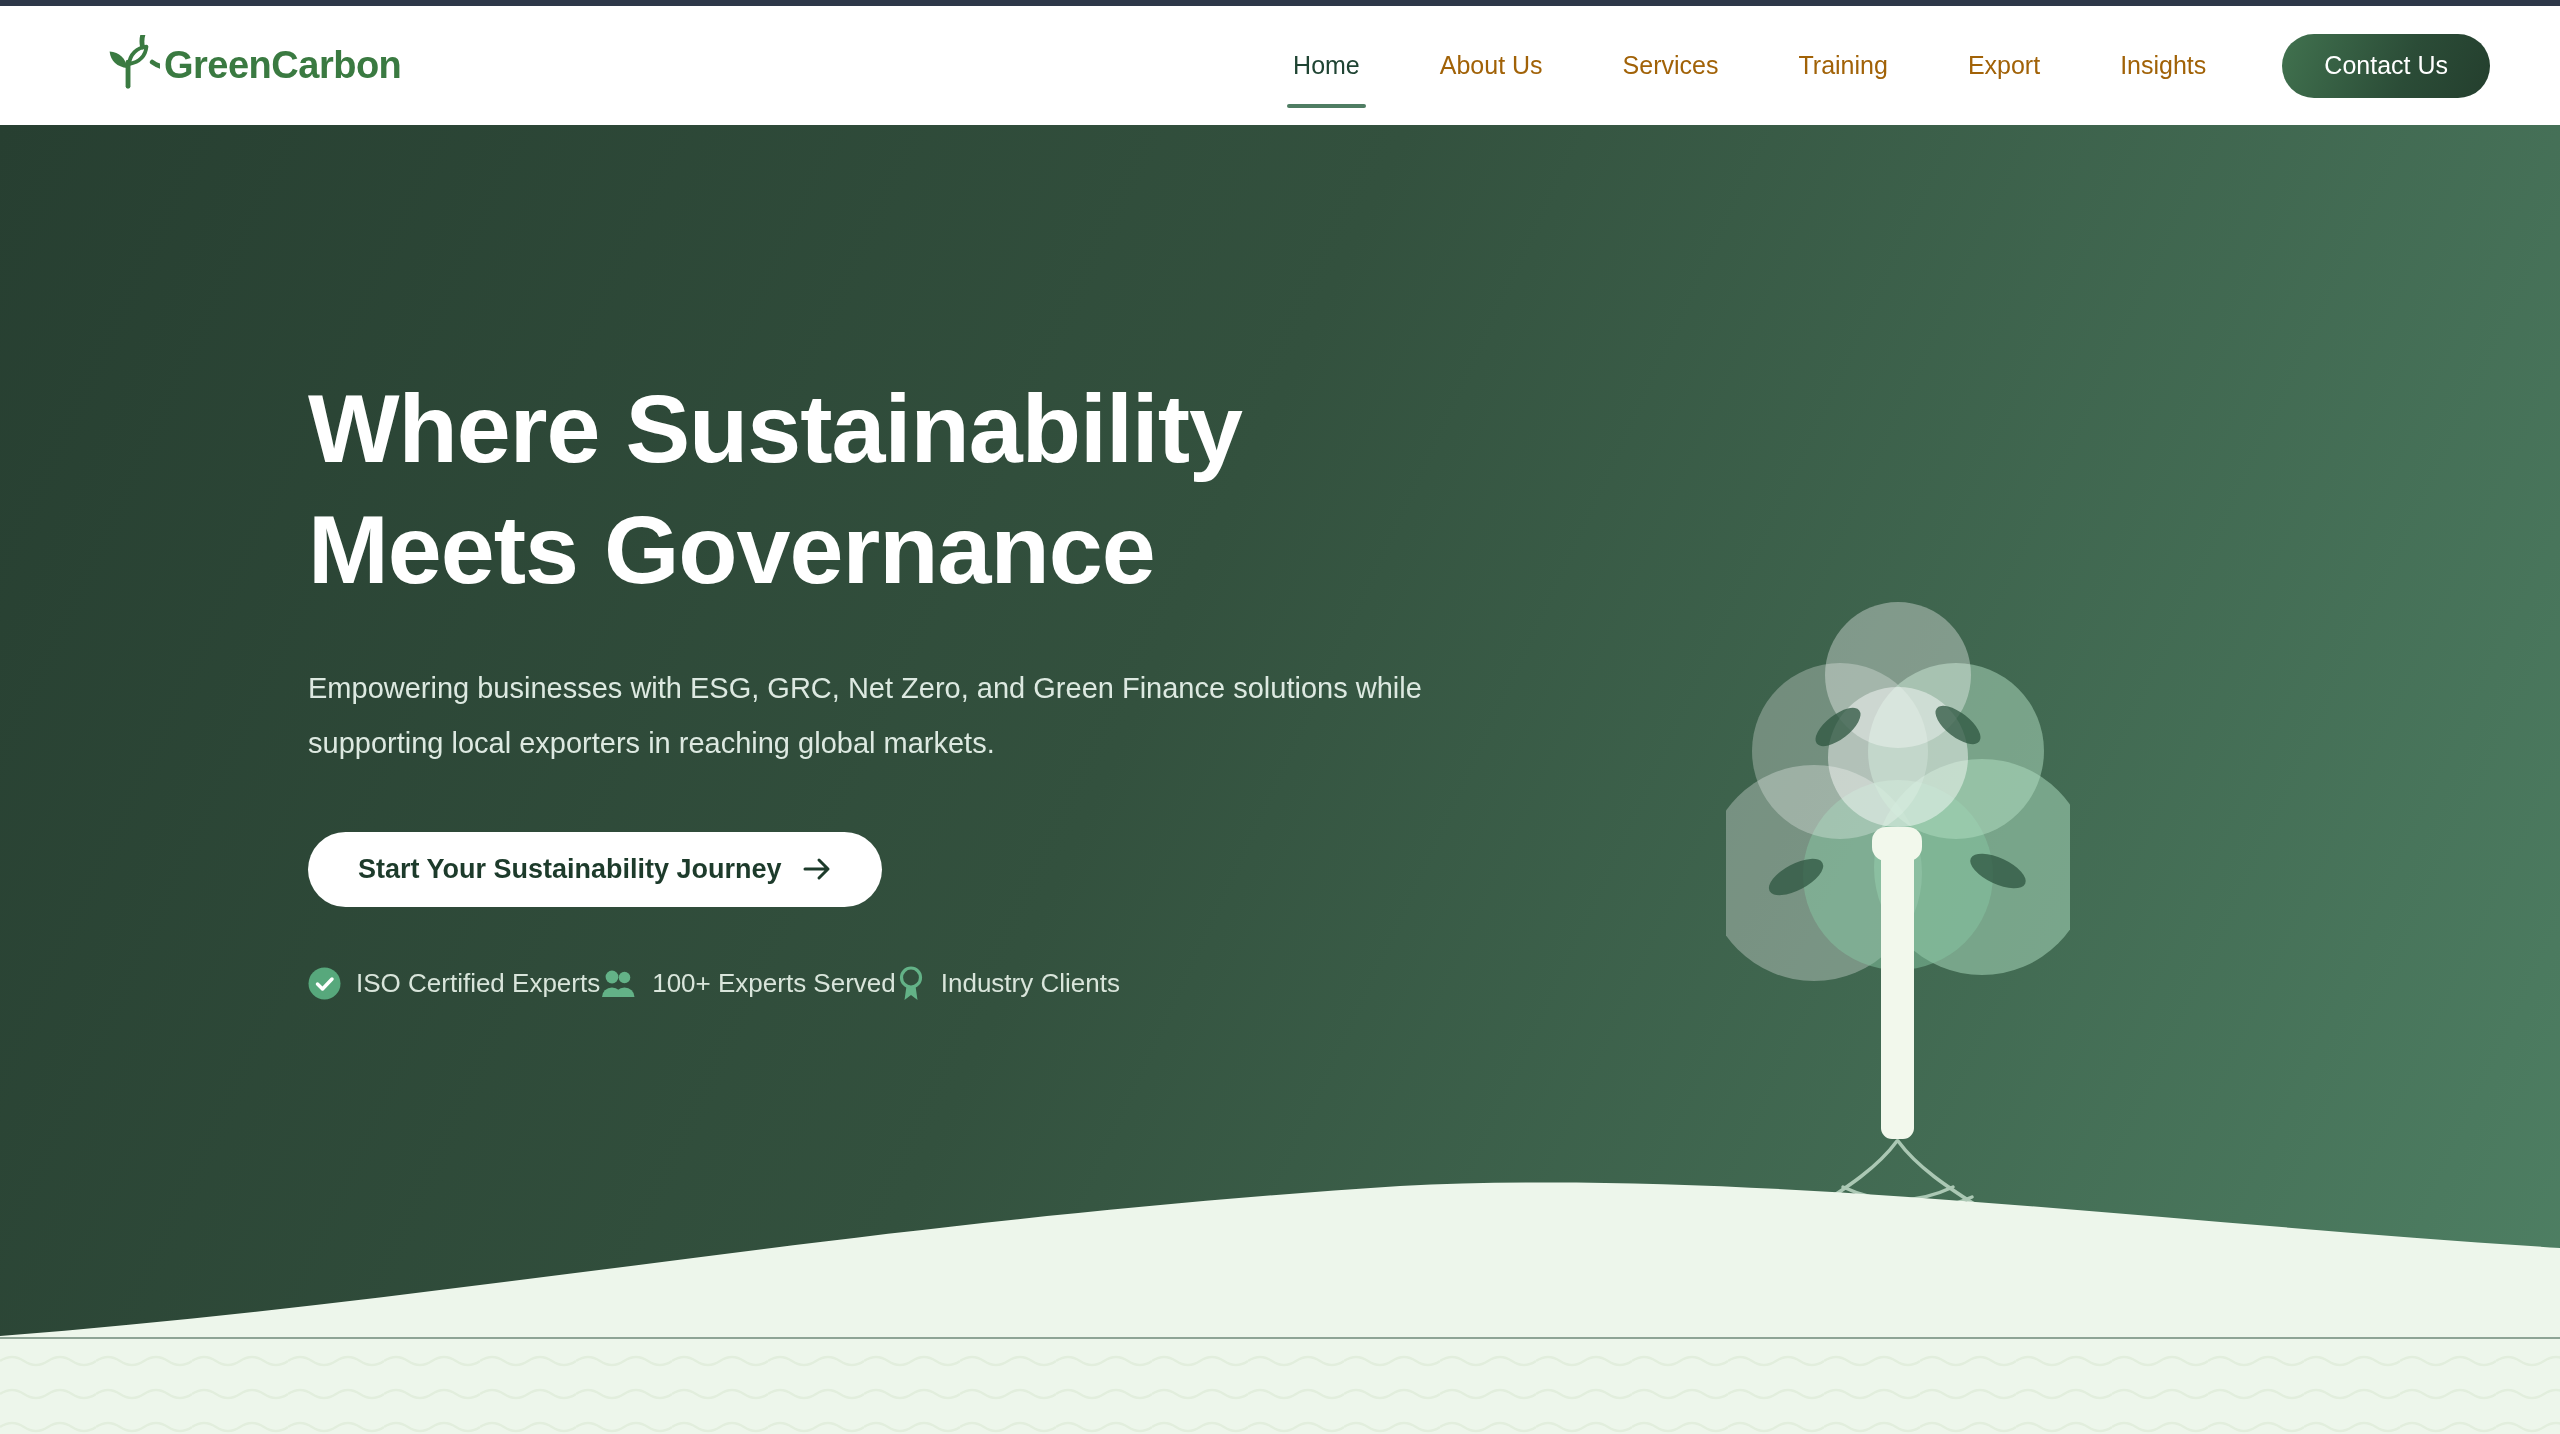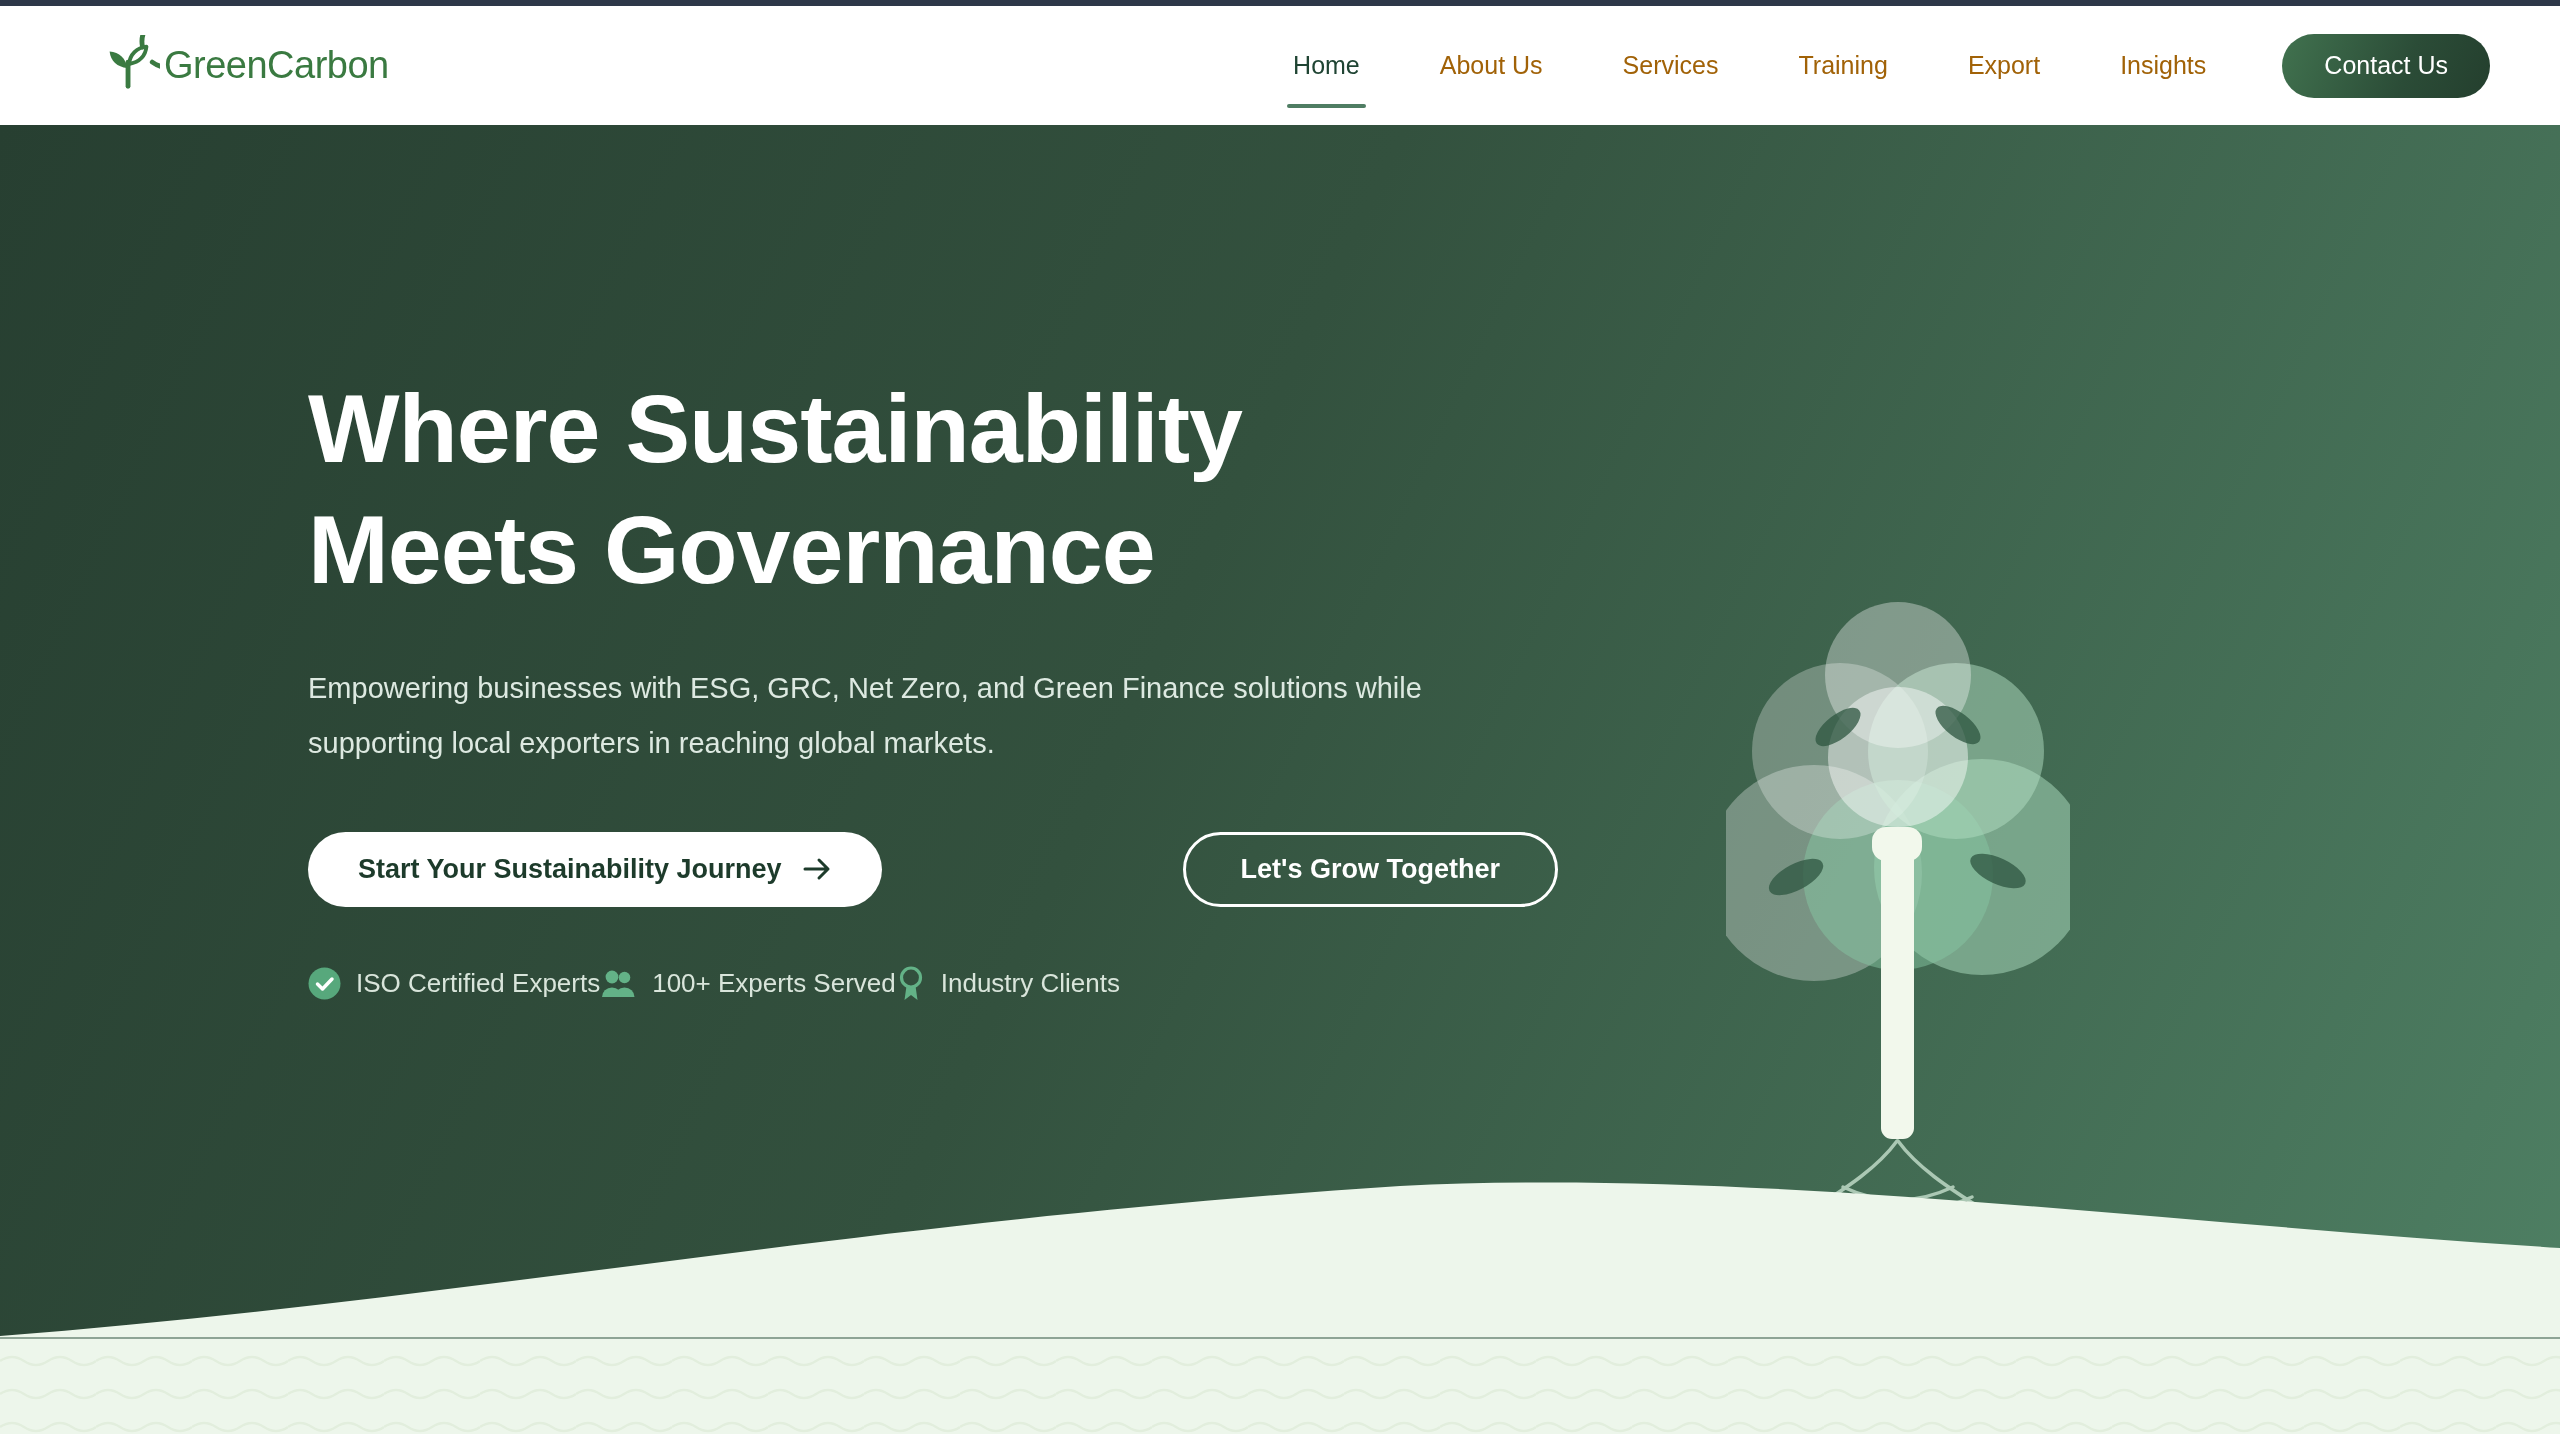--- a/index.html
+++ b/index.html
@@ -14,21 +14,21 @@
   .topbar { height: 6px; background: #2e3849; }
 
   
   .navbar {
     height: 119px; background: #ffffff;
     display: flex; align-items: center;
     padding: 0 70px 0 98px;
   }
   .brand { display: flex; align-items: center; gap: 4px; cursor: pointer; }
   .brand-name {
-    font-size: 38px; font-weight: 400; color: #3a7a41; letter-spacing: -0.5px;
+    font-size: 38px; font-weight: 700; color: #3a7a41; letter-spacing: -0.5px;
   }
   .nav { display: flex; align-items: center; gap: 80px; margin-left: auto; }
   .nav-item {
     font-size: 25px; color: #a16207; cursor: pointer; position: relative;
     white-space: nowrap;
   }
   .nav-item.active { color: #1f4433; }
   .nav-item.active::after {
     content: ""; position: absolute; left: -6px; right: -6px; bottom: -28px;
     height: 4px; background: #4f7d63; border-radius: 2px;
@@ -123,21 +123,20 @@
 
     <p class="hero-par">Empowering businesses with ESG, GRC, Net Zero, and Green Finance solutions while supporting local exporters in reaching global markets.</p>
 
     <div class="cta-row">
       <button class="btn-primary">
         <span>Start Your Sustainability Journey</span>
         <svg width="30" height="24" viewBox="0 0 30 24">
           <path d="M3,12 H26 M17,3 L26,12 L17,21" fill="none" stroke="#1d3b2b" stroke-width="3" stroke-linecap="round" stroke-linejoin="round"></path>
         </svg>
       </button>
-      <button class="btn-secondary">Let's Grow Together</button>
     </div>
 
     <div class="badges">
       <div class="badge">
         <svg width="33" height="33" viewBox="0 0 33 33">
           <circle cx="16.5" cy="16.5" r="16" fill="#57a87c"></circle>
           <path d="M9.5,17 l5,5 L24,12" fill="none" stroke="#ffffff" stroke-width="3.5" stroke-linecap="round" stroke-linejoin="round"></path>
         </svg>
         <span>ISO Certified Experts</span>
       </div>

